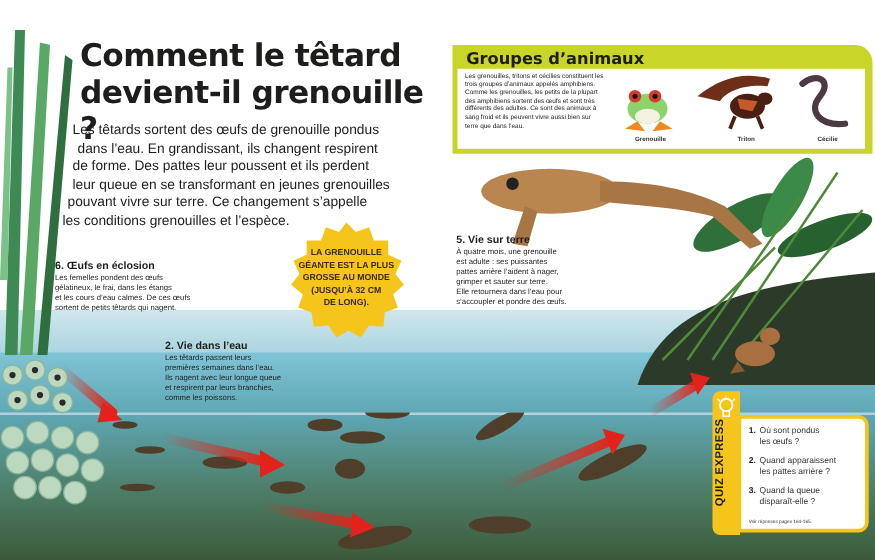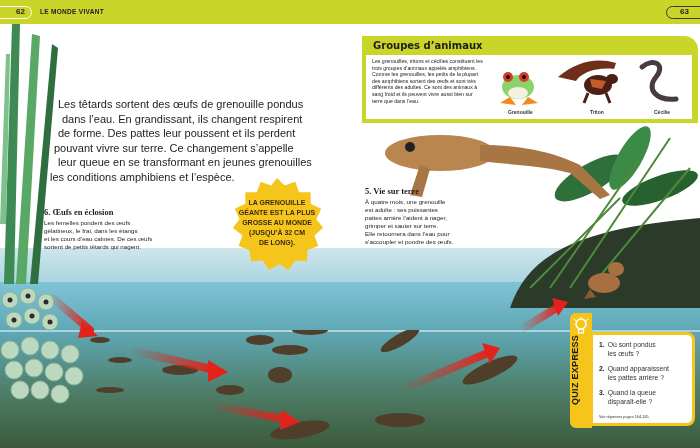--- a/index.html
+++ b/index.html
@@ -15,80 +15,77 @@
   .pagenum.right { right: 11px; }
   .section { position: absolute; left: 40px; top: 8px; font-size: 6.5px; font-weight: bold; color: #222; letter-spacing: 0.3px; }
 
   
   .title { position: absolute; left: 64px; top: 30px; width: 290px; font-family: "DejaVu Sans", sans-serif; font-weight: bold; font-size: 25px; line-height: 29px; color: #1d1d1b; letter-spacing: -0.5px; }
   .intro { position: absolute; left: 58px; top: 97px; width: 300px; font-size: 11px; line-height: 14.5px; color: #1d1d1b; }
   .intro span { display: block; white-space: nowrap; }
 
   
   .groups { position: absolute; left: 362px; top: 36px; width: 336px; height: 87px; background: #c9d629; border-radius: 0 14px 0 0; }
-  .groups-title { position: absolute; left: 11px; top: 4px; font-family: "DejaVu Sans", sans-serif; font-weight: bold; font-size: 10px; color: #1d1d1b; }
+  .groups-title { position: absolute; left: 11px; top: 4px; font-family: "DejaVu Sans", sans-serif; font-weight: bold; font-size: 13px; color: #1d1d1b; }
   .groups-inner { position: absolute; left: 4px; top: 19px; width: 326px; height: 64px; background: #fff; }
   .groups-text { position: absolute; left: 6px; top: 3px; width: 112px; font-size: 5.2px; line-height: 6.6px; color: #222; }
   .animal-label { position: absolute; top: 54px; font-size: 5px; font-weight: bold; color: #333; }
 
   
   .burst { position: absolute; left: 229px; top: 176px; width: 96px; height: 96px; }
   .burst-text { position: absolute; left: 235px; top: 198px; width: 84px; text-align: center; font-size: 7px; font-weight: bold; line-height: 10px; color: #3a2a10; }
 
   
   .water-top { position: absolute; left: 0; top: 248px; width: 600px; height: 36px; background: linear-gradient(180deg,#cfe6ec 0%,#a9d4df 100%); }
   .water { position: absolute; left: 0; top: 282px; width: 700px; height: 166px; background: linear-gradient(180deg,#7fc4d6 0%,#5fa7b4 30%,#4e7f6a 65%,#3c5a3a 100%); }
   .water-line { position: absolute; left: 0; top: 330px; width: 700px; height: 2px; background: rgba(255,255,255,0.5); }
 
   
   .step { position: absolute; color: #1d1d1b; }
-  .step h3 { font-family: Liberation Serif, serif; font-size: 8.5px; font-weight: bold; margin-bottom: 2px; white-space: nowrap; }
+  .step h3 { font-family: Liberation Sans, sans-serif; font-size: 8.5px; font-weight: bold; margin-bottom: 2px; white-space: nowrap; }
   .step p { font-size: 6.2px; line-height: 8px; }
   .step p span { display: block; white-space: nowrap; }
 
   
   .quiz-tab { position: absolute; left: 570px; top: 313px; width: 22px; height: 115px; background: #f6c51b; border-radius: 6px 0 0 6px; }
   .quiz-label { position: absolute; left: 570px; top: 405px; transform-origin: left top; transform: rotate(-90deg); font-size: 9px; font-weight: bold; color: #1d1d1b; white-space: nowrap; letter-spacing: 0.3px; }
   .quiz-box { position: absolute; left: 590px; top: 332px; width: 105px; height: 94px; background: #fff; border: 3px solid #f6c51b; border-radius: 0 8px 8px 0; }
   .quiz-q { position: absolute; left: 6px; font-size: 6.8px; line-height: 8.5px; color: #333; }
   .quiz-q b { color: #1d1d1b; margin-right: 3px; }
   .quiz-q span.t { display: inline-block; vertical-align: top; }
   .quiz-foot { position: absolute; left: 6px; top: 80px; font-size: 3.8px; color: #333; }
 </style>
 </head>
 <body>
 
 <div class="page">
 
-  <div class="topbar">
-    <div class="pill-left"></div>
-    <div class="pill-right"></div>
-    <span class="pagenum left">62</span>
-    <span class="section">LE MONDE VIVANT</span>
-    <span class="pagenum right">63</span>
-  </div>
 
   <div class="water-top"></div>
   <div class="water"></div>
   <div class="water-line"></div>
 
   <svg style="position:absolute;left:0;top:24px" width="70" height="260" viewBox="0 0 70 260">
     <path d="M4 260 L12 0 L20 0 L14 260 Z" fill="#3d8a55"></path>
     <path d="M16 260 L32 10 L40 12 L26 260 Z" fill="#5aa865"></path>
     <path d="M30 260 L52 20 L58 24 L38 260 Z" fill="#2f6e3e"></path>
     <path d="M0 200 L6 30 L10 30 L6 200 Z" fill="#7cc08a"></path>
   </svg>
 
+  <div class="title">
+    <div>Comment le têtard</div>
+    <div>devient-il grenouille ?</div>
+  </div>
   <div class="intro">
     <span>Les têtards sortent des œufs de grenouille pondus</span>
     <span style="padding-left:4px">dans l’eau. En grandissant, ils changent respirent</span>
     <span style="padding-left:0">de forme. Des pattes leur poussent et ils perdent</span>
+    <span>leur queue en se transformant en jeunes grenouilles</span>
     <span style="margin-left:-4px">pouvant vivre sur terre. Ce changement s’appelle</span>
-    <span>leur queue en se transformant en jeunes grenouilles</span>
-    <span style="margin-left:-8px">les conditions amphibiens et l’espèce.</span>
+    <span style="margin-left:-8px">les conditions grenouilles et l’espèce.</span>
   </div>
 
   <div class="groups">
     <div class="groups-title">Groupes d’animaux</div>
     <div class="groups-inner">
       <div class="groups-text">Les grenouilles, tritons et cécilies constituent les trois groupes d’animaux appelés amphibiens. Comme les grenouilles, les petits de la plupart des amphibiens sortent des œufs et sont très différents des adultes. Ce sont des animaux à sang froid et ils peuvent vivre aussi bien sur terre que dans l’eau.</div>
 
       <svg style="position:absolute;left:130px;top:10px" width="45" height="42" viewBox="0 0 45 42">
         <ellipse cx="22" cy="22" rx="16" ry="12" fill="#8bd36a"></ellipse>
         <ellipse cx="22" cy="28" rx="10" ry="6" fill="#f4f1e0"></ellipse>
@@ -208,20 +205,30 @@
   <div class="step" style="left:44px;top:207px">
     <h3>6. Œufs en éclosion</h3>
     <p>
       <span>Les femelles pondent des œufs</span>
       <span>gélatineux, le frai, dans les étangs</span>
       <span>et les cours d’eau calmes. De ces œufs</span>
       <span>sortent de petits têtards qui nagent.</span>
     </p>
   </div>
 
+  <div class="step" style="left:132px;top:271px">
+    <h3>2. Vie dans l’eau</h3>
+    <p>
+      <span>Les têtards passent leurs</span>
+      <span>premières semaines dans l’eau.</span>
+      <span>Ils nagent avec leur longue queue</span>
+      <span>et respirent par leurs branchies,</span>
+      <span>comme les poissons.</span>
+    </p>
+  </div>
 
 
 
   <div class="step" style="left:365px;top:186px">
     <h3>5. Vie sur terre</h3>
     <p>
       <span>À quatre mois, une grenouille</span>
       <span>est adulte : ses puissantes</span>
       <span>pattes arrière l’aident à nager,</span>
       <span>grimper et sauter sur terre.</span>

